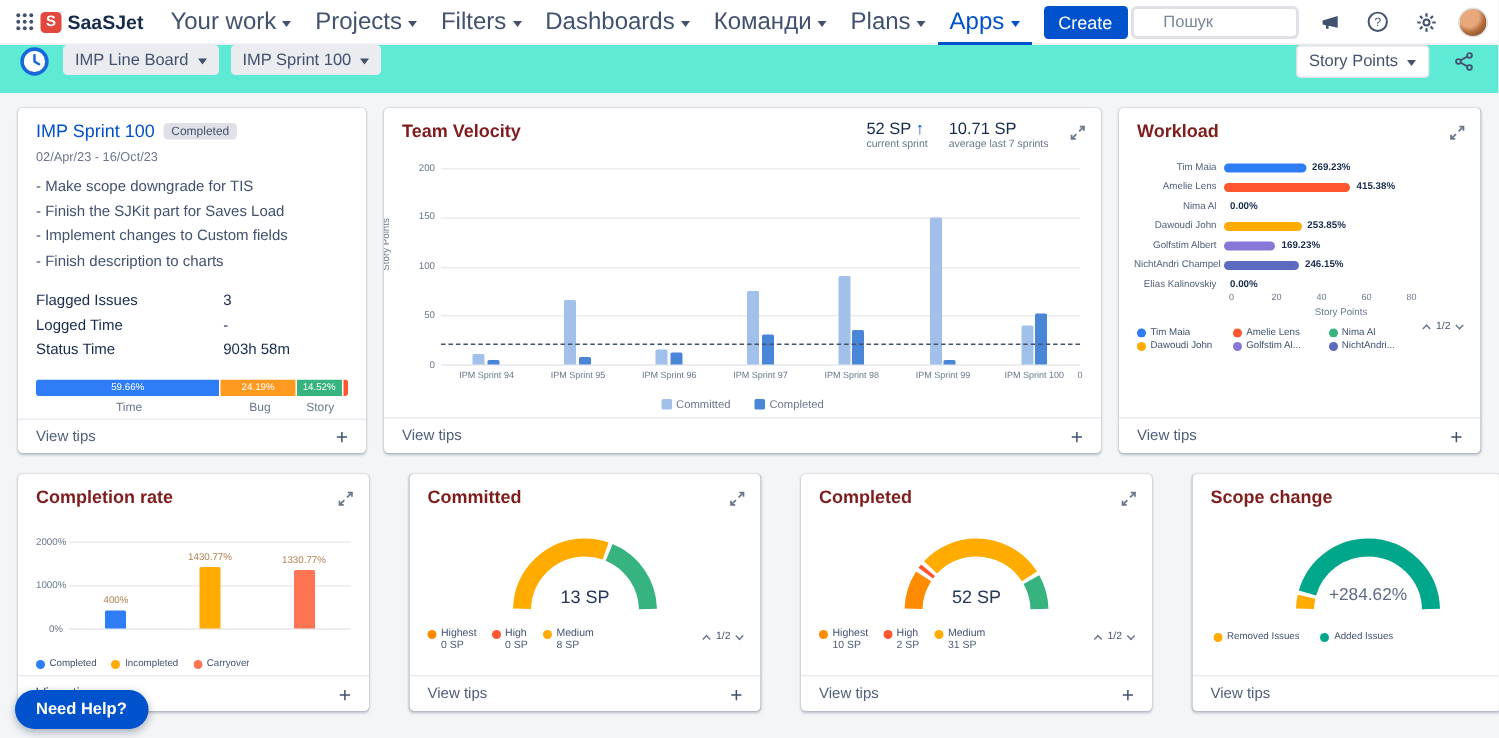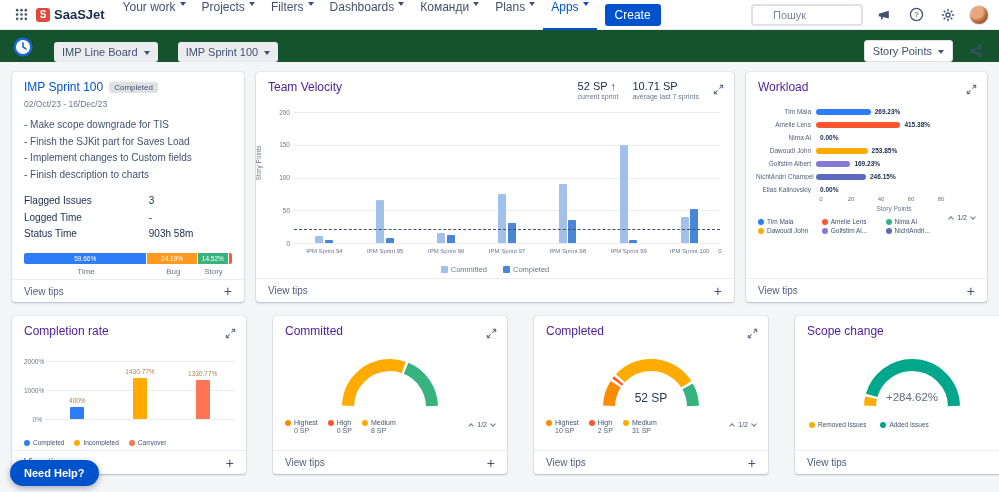--- a/index.html
+++ b/index.html
@@ -6,44 +6,44 @@
   html,body{width:999px;height:492px}
   body{font-family:"Liberation Sans",sans-serif;background:#F4F5F7;position:relative;overflow:hidden}
 
   
   .navbar{height:30px;background:#fff;border-bottom:1px solid #EBECF0;display:flex;align-items:center;padding:0 10px;gap:2px}
   .icon-btn{display:inline-flex;align-items:center;justify-content:center;width:22px;height:22px;cursor:pointer}
   .logo{display:flex;align-items:center;gap:4px;margin:0 8px 0 2px;cursor:pointer}
   .logo-mark{width:14px;height:14px;border-radius:3px;background:#E2483D;color:#fff;font-size:10px;font-weight:bold;display:flex;align-items:center;justify-content:center}
   .logo-text{font-size:13px;font-weight:bold;color:#172B4D}
   .menu{display:flex;height:30px}
-  .nav-item{font-size:12px;color:#42526E;padding:0 8px;height:30px;display:flex;gap:4px;cursor:pointer;white-space:nowrap}
+  .nav-item{font-size:16px;color:#42526E;padding:0 8px;height:30px;display:flex;align-items:center;gap:4px;cursor:pointer;white-space:nowrap}
   .nav-item.active{color:#0052CC;box-shadow:inset 0 -2px 0 #0052CC}
   .caret{width:0;height:0;border-left:3px solid transparent;border-right:3px solid transparent;border-top:4px solid currentColor;margin-top:2px}
   .create-btn{background:#0052CC;color:#fff;border:none;border-radius:3px;font-size:12px;font-family:inherit;padding:4px 10px;margin-left:6px;cursor:pointer}
   .nav-right{margin-left:auto;display:flex;align-items:center;gap:10px}
   .search-box{display:flex;align-items:center;gap:4px;border:2px solid #DFE1E6;border-radius:4px;height:22px;width:112px;padding:0 16px;background:#fff}
   .search-box input{border:none;outline:none;width:80px;font-size:11px;font-family:inherit;color:#172B4D;background:transparent}
   .search-box input::placeholder{color:#7A869A}
   .avatar{width:20px;height:20px;border-radius:50%;background:radial-gradient(circle at 35% 30%,#E8A87C 0 38%,#B06A3B 60%,#7A4424 100%);border:1px solid #DFE1E6;cursor:pointer}
 
   
-  .toolbar{height:32px;display:flex;align-items:flex-end;gap:20px;padding:0 12px;background:#14532d}
+  .toolbar{height:32px;display:flex;align-items:flex-start;gap:8px;padding:0 12px;background:#5eead4}
   .select{display:flex;align-items:center;gap:6px;background:#EBECF0;border-radius:3px;padding:4px 8px;font-size:11px;color:#42526E;cursor:pointer;white-space:nowrap}
   .select.white{background:#fff;border:1px solid #DFE1E6}
   .toolbar-right{margin-left:auto;display:flex;align-items:center;gap:12px}
 
   
   .content{padding:10px 12px 0 12px;display:flex;flex-direction:column;gap:14px}
   .row{display:grid;gap:12px}
   .row1{grid-template-columns:232px 478px 241px;height:230px}
   .row2{grid-template-columns:repeat(4,234px);gap:27px;height:158px}
   .card{background:#fff;border-radius:3px;box-shadow:0 1px 2px rgba(9,30,66,.25),0 0 1px rgba(9,30,66,.31);display:flex;flex-direction:column;overflow:hidden}
   .card-header{display:flex;justify-content:space-between;align-items:flex-start;padding:8px 10px 4px 12px}
-  .card-title{font-size:12px;font-weight:400;color:#4c1d95}
+  .card-title{font-size:12px;font-weight:700;color:#7f1d1d}
   .expand{cursor:pointer;margin-top:1px}
   .card-footer{margin-top:auto;border-top:1px solid #EBECF0;padding:6px 12px;display:flex;justify-content:space-between;align-items:center}
   .view-tips{font-size:10px;color:#505F79;cursor:pointer}
   .plus{font-size:14px;color:#42526E;cursor:pointer;line-height:10px}
 
   
   .sprint-title-row{display:flex;align-items:center;gap:6px}
   .sprint-title{font-size:12px;font-weight:500;color:#0052CC;cursor:pointer}
   .badge{background:#DFE1E6;color:#42526E;font-size:8px;padding:1px 5px;border-radius:3px}
   .sprint-body{padding:0 12px;display:flex;flex-direction:column}
@@ -245,21 +245,21 @@
   <div class="row row1">
 
     <div class="card">
       <div class="card-header">
         <div class="sprint-title-row">
           <span class="sprint-title">IMP Sprint 100</span>
           <span class="badge">Completed</span>
         </div>
       </div>
       <div class="sprint-body">
-        <div class="date">02/Oct/23 - 16/Dec/23</div>
+        <div class="date">02/Apr/23 - 16/Oct/23</div>
         <div class="goals">
           <div class="goal">- Make scope downgrade for TIS</div>
           <div class="goal">- Finish the SJKit part for Saves Load</div>
           <div class="goal">- Implement changes to Custom fields</div>
           <div class="goal">- Finish description to charts</div>
         </div>
         <div class="stats">
           <div class="stat-row">
               <span class="stat-label">Flagged Issues</span>
               <span class="stat-value">3</span>
@@ -534,20 +534,21 @@
               <path d="M10.5 1.5 7 5"></path>
               <path d="M1.5 10.5 5 7"></path>
             </svg>
         </span>
       </div>
       <div class="gauge-body">
         <svg id="gauge-committed" width="140" height="66" viewBox="0 0 140 66">
             <path d="M 28 58 A 42 42 0 0 1 112 58" fill="none" stroke="#FFAB00" stroke-width="12" stroke-dasharray="78.64733824222436 141.94689145077132" stroke-dashoffset="-1.25"></path>
             <path d="M 28 58 A 42 42 0 0 1 112 58" fill="none" stroke="#36B37E" stroke-width="12" stroke-dasharray="48.29955320854696 141.94689145077132" stroke-dashoffset="-82.39733824222436"></path>
           </svg>
+        <div class="gauge-value">13 SP</div>
         <div class="gauge-legend">
           <div class="gl-item">
             <div class="gl-top">
                 <span class="dot" style="background: rgb(255, 139, 0);"></span>
                 <span>Highest</span>
               </div>
             <div class="gl-val">0 SP</div>
           </div>
           <div class="gl-item">
             <div class="gl-top">

